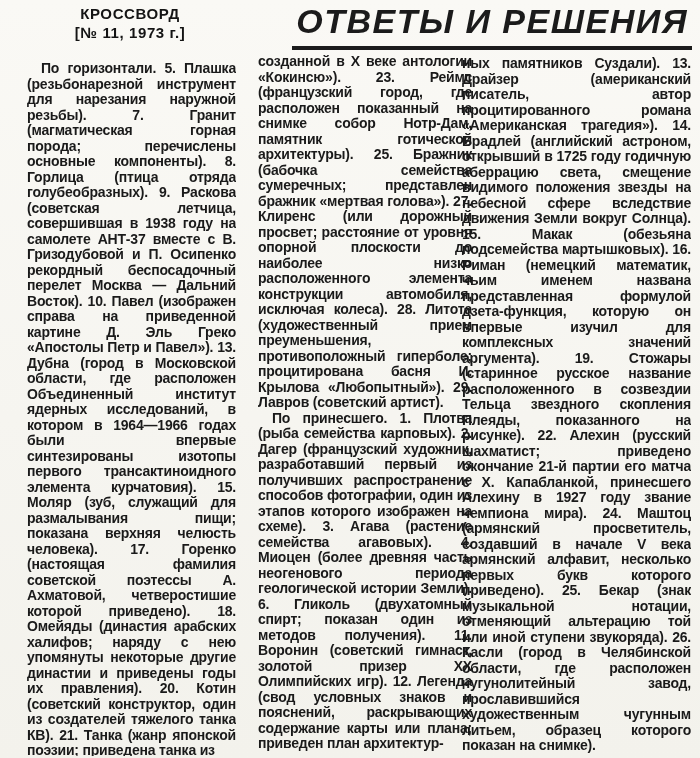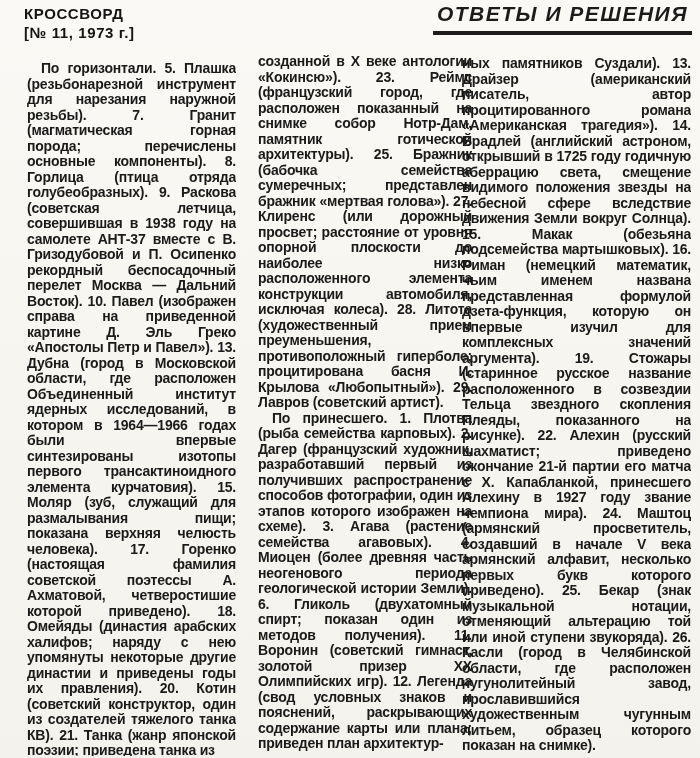--- a/index.html
+++ b/index.html
@@ -12,31 +12,31 @@
   .page{
     position:relative;
     width:700px;height:758px;
     background:linear-gradient(180deg,#faf9f5 0%,#f6f5f0 55%,#f3f2ec 100%);
     overflow:hidden;
     color:#161616;
   }
   
   .box-title{
     position:absolute;left:24px;top:6px;width:212px;
-    text-align:left;
+    text-align:center;
     font-weight:800;
     font-size:15px;line-height:16px;
     letter-spacing:.6px;
     color:#141414;
   }
   .box-title .line3{margin-top:3px;}
   
   .answers-heading{
     position:absolute;top:2px;right:8px;
-    font-size:21px;
+    font-size:34px;
     font-weight:700;
     font-style:italic;
     letter-spacing:1.5px;
     white-space:nowrap;
     color:#1b1b1b;
     padding:0 4px 5px 4px;
     border-bottom:4px solid #1c1c1c;
   }
   
   .col{

